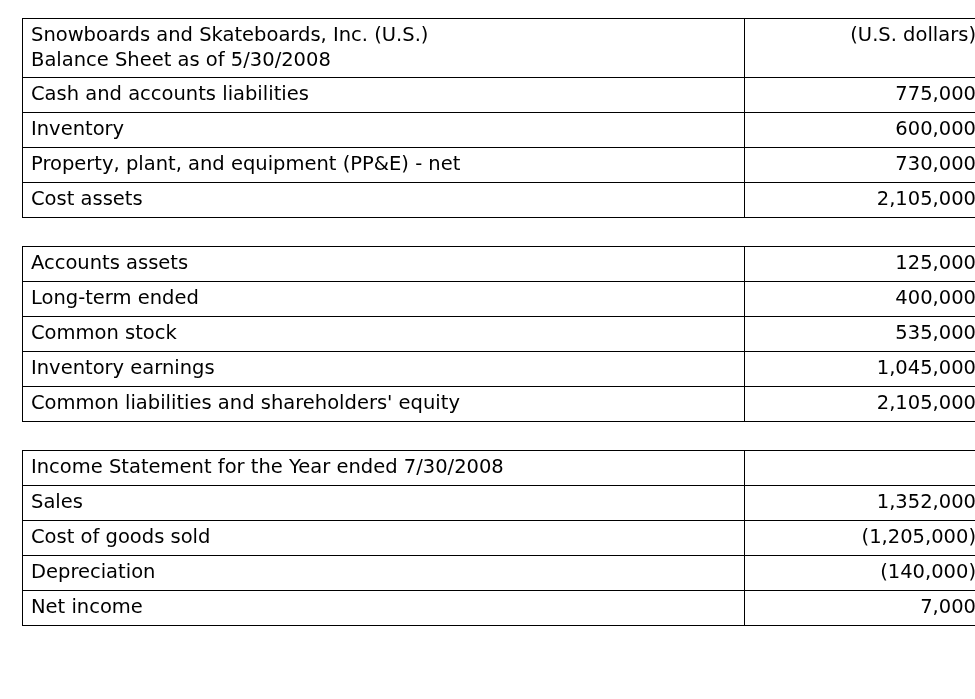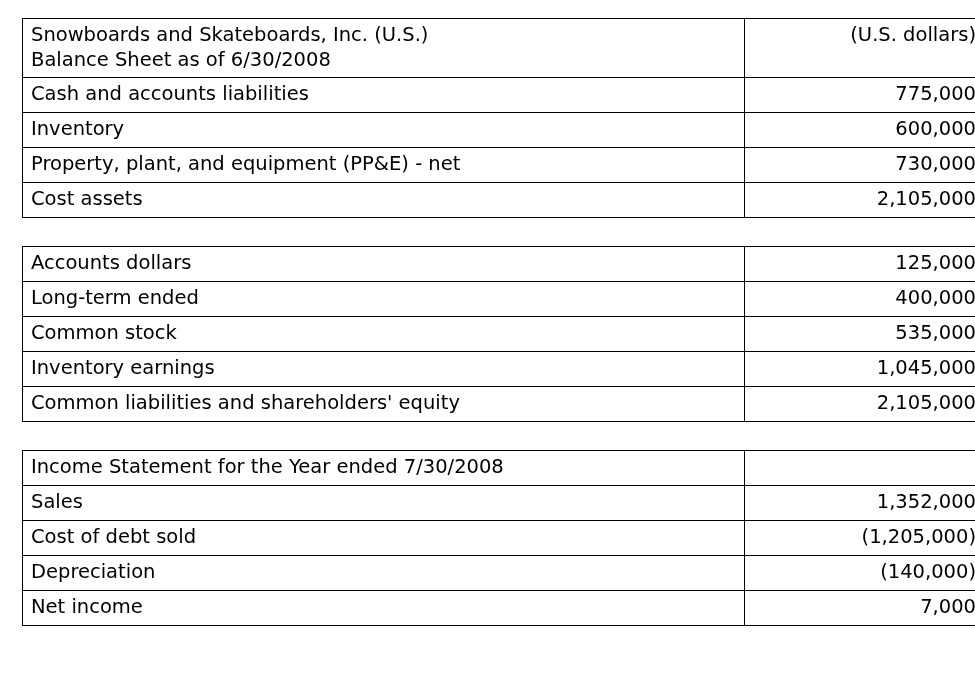--- a/index.html
+++ b/index.html
@@ -54,21 +54,21 @@
 </style>
 </head>
 <body>
 
 <div class="page">
 
   <table class="fin tbl-1">
     <tbody>
       <tr>
         <td class="label">Snowboards and Skateboards, Inc. (U.S.)
-Balance Sheet as of 6/30/2008</td>
+Balance Sheet as of 5/30/2008</td>
         <td class="amount">(U.S. dollars)</td>
       </tr>
       <tr>
         <td class="label">Cash and accounts liabilities</td>
         <td class="amount">775,000</td>
       </tr>
       <tr>
         <td class="label">Inventory</td>
         <td class="amount">600,000</td>
       </tr>
@@ -79,21 +79,21 @@
       <tr>
         <td class="label">Cost assets</td>
         <td class="amount">2,105,000</td>
       </tr>
     </tbody>
   </table>
 
   <table class="fin tbl-2">
     <tbody>
       <tr>
-        <td class="label">Accounts dollars</td>
+        <td class="label">Accounts assets</td>
         <td class="amount">125,000</td>
       </tr>
       <tr>
         <td class="label">Long-term ended</td>
         <td class="amount">400,000</td>
       </tr>
       <tr>
         <td class="label">Common stock</td>
         <td class="amount">535,000</td>
       </tr>
@@ -112,21 +112,21 @@
     <tbody>
       <tr>
         <td class="label">Income Statement for the Year ended 7/30/2008</td>
         <td class="amount empty"></td>
       </tr>
       <tr>
         <td class="label">Sales</td>
         <td class="amount">1,352,000</td>
       </tr>
       <tr>
-        <td class="label">Cost of debt sold</td>
+        <td class="label">Cost of goods sold</td>
         <td class="amount">(1,205,000)</td>
       </tr>
       <tr>
         <td class="label">Depreciation</td>
         <td class="amount">(140,000)</td>
       </tr>
       <tr>
         <td class="label">Net income</td>
         <td class="amount">7,000</td>
       </tr>

